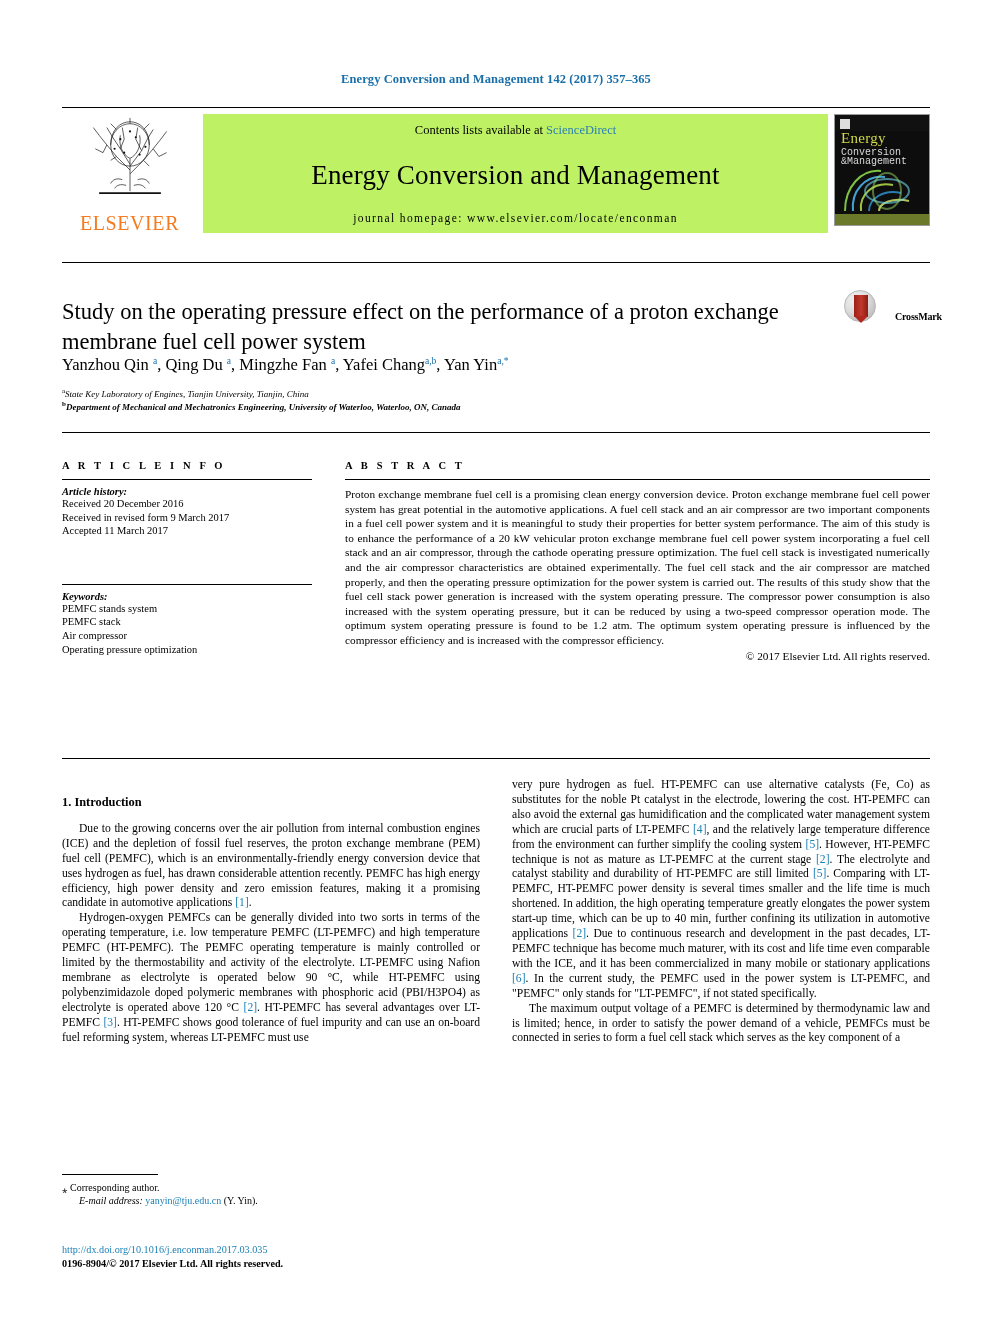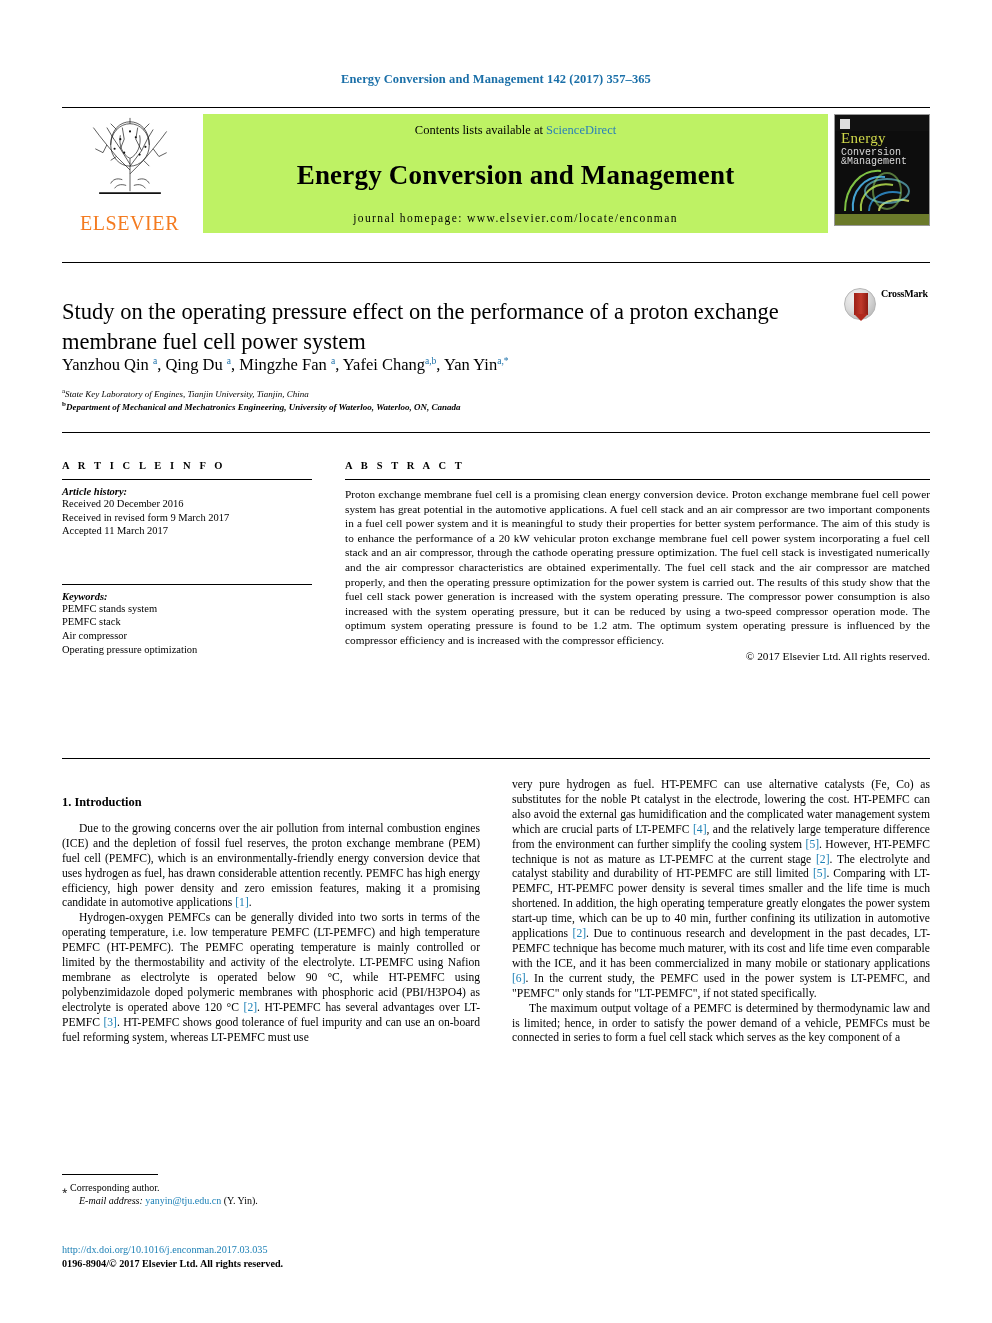--- a/index.html
+++ b/index.html
@@ -45,21 +45,21 @@
     line-height:1;
   }
   .journal-band {
     flex:1 1 auto; background:#bef264; margin-left:6px; margin-right:6px;
     display:flex; flex-direction:column; align-items:center; justify-content:space-between;
     padding:9px 0 9px 0;
   }
   .contents-line { font-size:12.5px; font-family:"Liberation Serif", serif; }
   .contents-line .sd { color:#2a7fb8; }
   .journal-title {
-    font-size:27px; font-family:"Liberation Serif", serif; font-weight:700;
+    font-size:27px; font-family:"Liberation Serif", serif; font-weight:400;
     letter-spacing:.2px;
   }
   .homepage {
     font-size:11.5px; letter-spacing:1.4px; font-family:"Liberation Serif", serif;
   }
   .cover-thumb {
     width:96px; flex:0 0 96px; height:112px;
     border:1px solid #999;
     background:#0d0d0d;
     position:relative; overflow:hidden;
@@ -79,21 +79,21 @@
 
   
   .title-rule-top { position:absolute; top:262px; left:62px; width:868px; border-top:1.6px solid #000; }
   .paper-title {
     position:absolute; top:282px; left:62px; width:760px;
     font-size:22.5px; line-height:30px; font-weight:400;
     font-family:"Liberation Serif", serif;
   }
   .crossmark {
     position:absolute; top:288px; left:844px; width:92px; height:34px;
-    display:flex; align-items:flex-start; gap:5px;
+    display:flex; align-items:flex-end; gap:19px;
   }
   .cm-circle {
     width:32px; height:32px; border-radius:50%;
     background:radial-gradient(circle at 35% 30%, #f2f2f2 0%, #dcdcdc 45%, #a9a9a9 100%);
     position:relative; flex:0 0 32px;
     border:1px solid #b6b6b6;
   }
   .cm-ribbon {
     position:absolute; left:9px; top:4px; width:14px; height:22px;
     background:linear-gradient(to right,#9c1f16,#c0392b 50%,#8e1b12);

